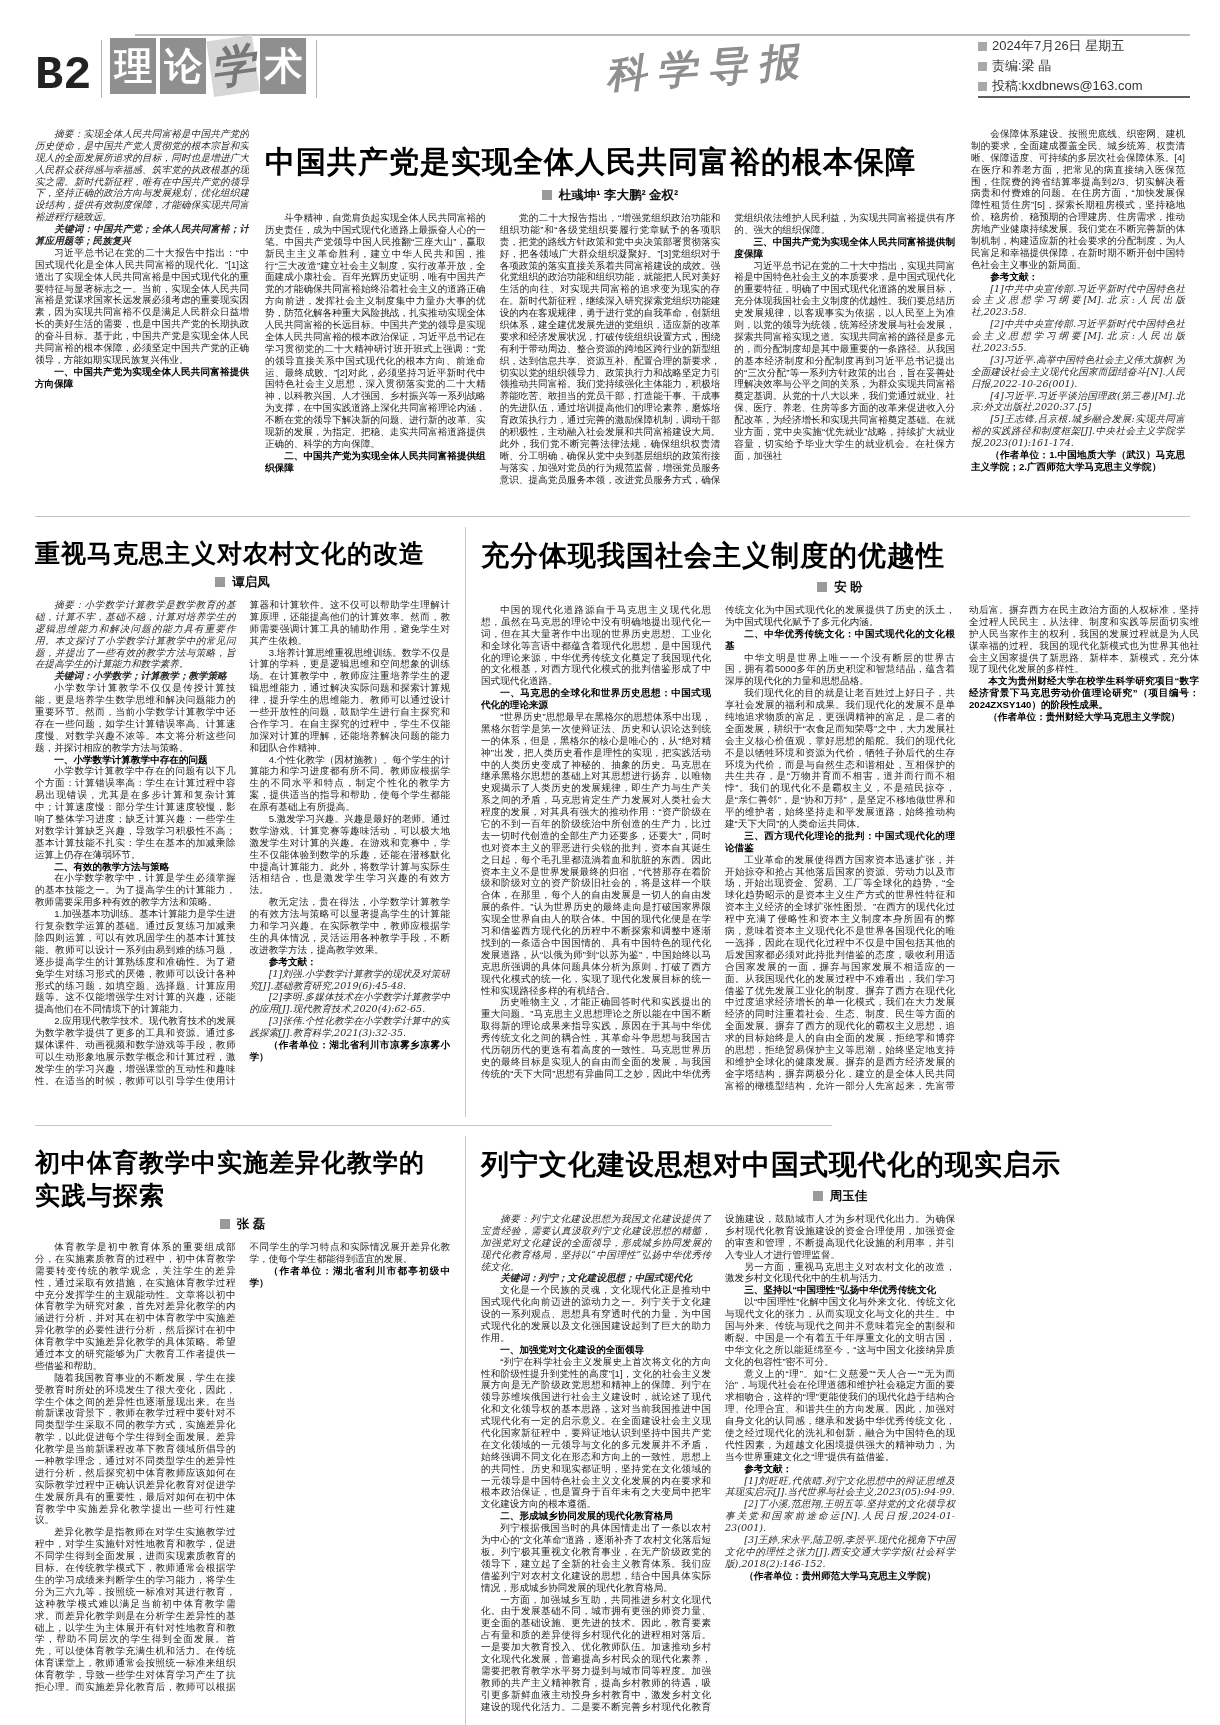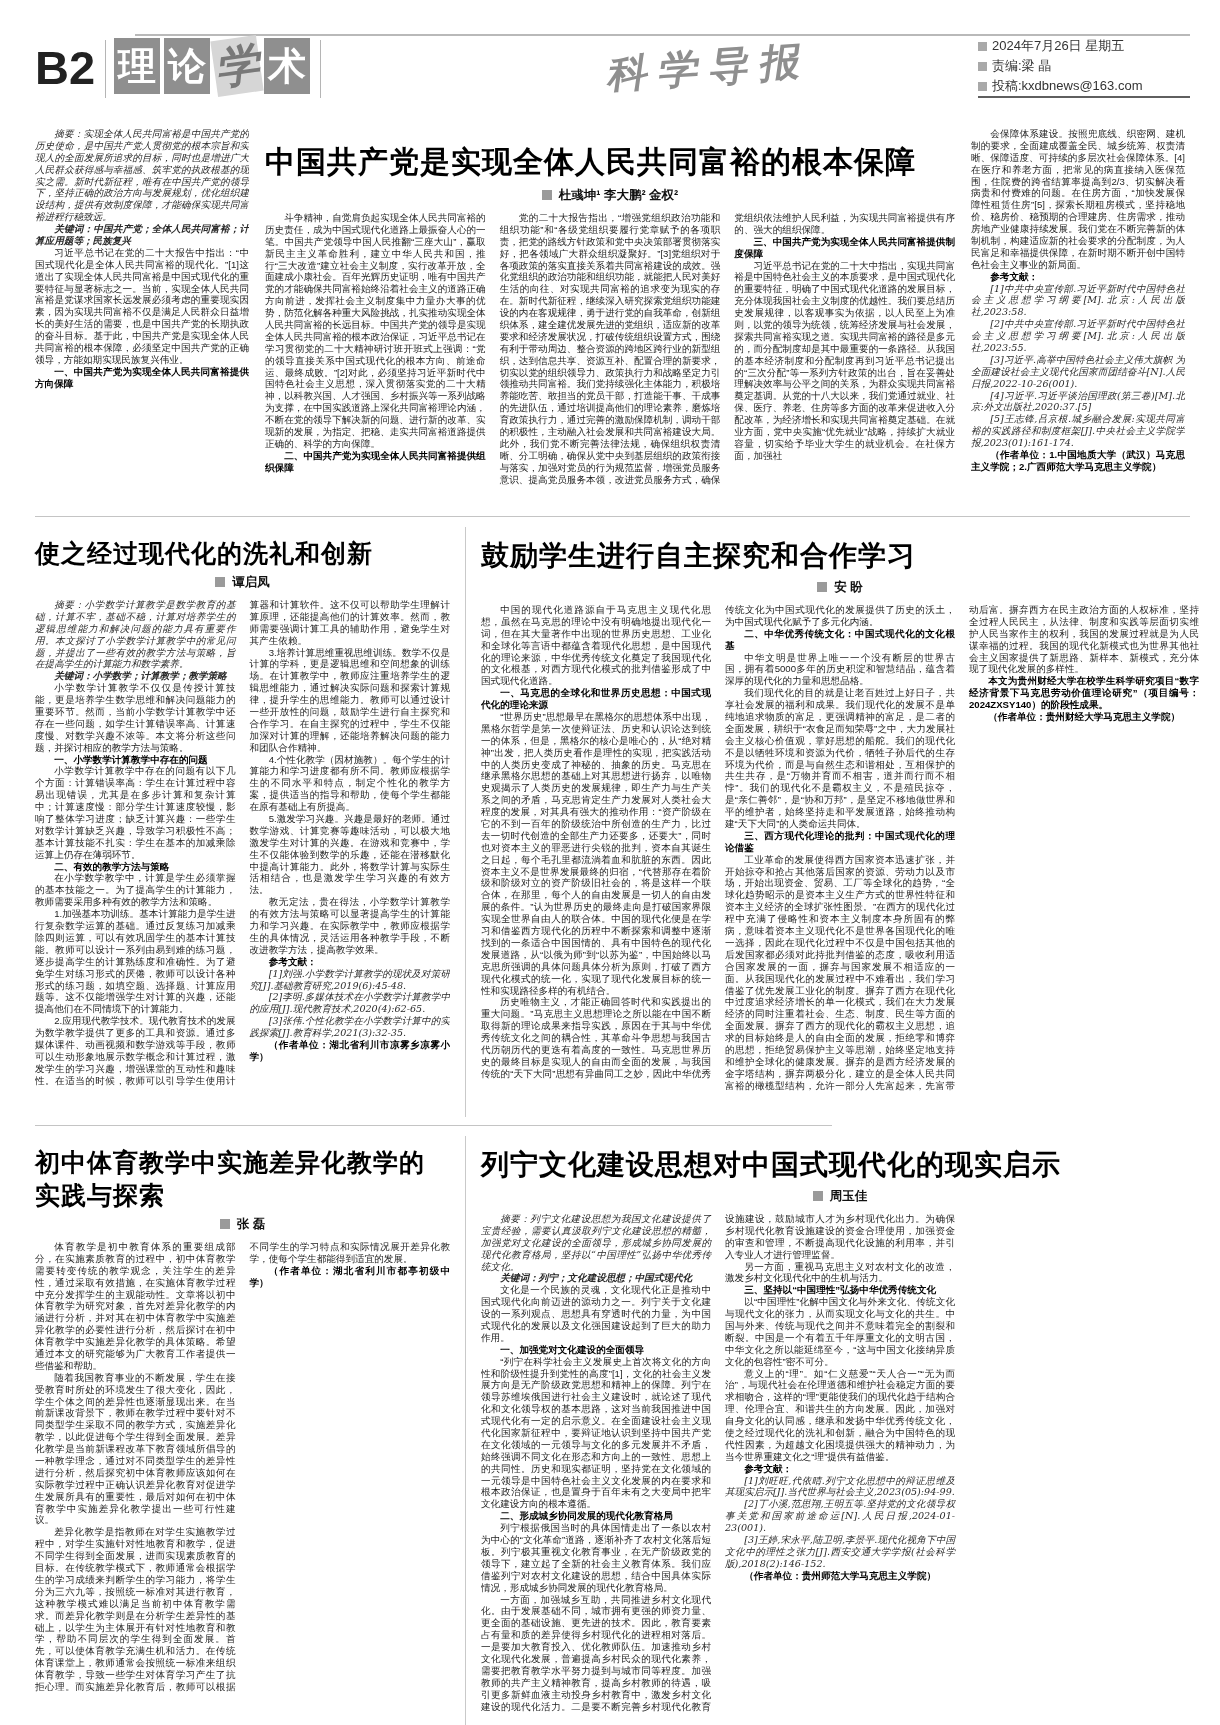--- a/index.html
+++ b/index.html
@@ -3,21 +3,21 @@
 <meta charset="utf-8">
 <style>
   html,body{margin:0;padding:0;background:#e8e8e4;}
   .page{position:relative;width:1220px;height:1725px;margin:0 auto;background:#ffffff;
         font-family:"Liberation Sans",sans-serif;color:#222;overflow:hidden;}
   .inner{position:absolute;left:35px;right:30px;top:26px;}
 
   
   .topline{position:absolute;left:100px;right:0;top:8px;border-top:2px solid #b9b9b9;}
   .hd{display:flex;align-items:flex-start;height:86px;position:relative;}
-  .pageno{font-family:Liberation Sans, sans-serif;font-weight:700;font-size:47px;line-height:60px;margin-top:12px;}
+  .pageno{font-family:Liberation Mono, monospace;font-weight:700;font-size:47px;line-height:60px;margin-top:20px;}
   .hd .vr{width:1px;background:#b5b5b5;height:58px;margin:14px 8px 0 10px;}
   .tiles{display:flex;gap:4px;margin-top:12px;}
   .tile{width:46px;height:56px;background:#8f8f8f;color:#fff;font-weight:700;font-size:38px;
         display:flex;align-items:center;justify-content:center;}
   .tile.cal{background:#d6d6d6;color:#787878;font-family:"DejaVu Serif",serif;
         font-style:italic;transform:rotate(-8deg);font-size:44px;}
   .brand{position:absolute;left:575px;top:14px;font-family:"DejaVu Serif",serif;font-weight:700;
         font-size:40px;color:#8f8f8f;transform:skewX(-12deg) rotate(-4deg);letter-spacing:10px;}
   .pubinfo{position:absolute;right:0;top:10px;width:212px;border-bottom:2px solid #5f5f5f;}
   .info-line{font-size:13px;line-height:20px;color:#333;display:flex;align-items:center;}
@@ -121,21 +121,21 @@
           <p class="blk" data-type="ref">[4]习近平.习近平谈治国理政(第三卷)[M].北京:外文出版社,2020:37.[5]</p>
           <p class="blk" data-type="ref">[5]王志锋,吕京根.城乡融合发展:实现共同富裕的实践路径和制度框架[J].中央社会主义学院学报,2023(01):161-174.</p>
           <p class="blk" data-type="affiliation">（作者单位：1.中国地质大学（武汉）马克思主义学院；2.广西师范大学马克思主义学院）</p>
         </div>
     </section>
 
     <div class="hrule"></div>
 
     <section class="band mid">
       <div class="art2">
-        <h2>使之经过现代化的洗礼和创新</h2>
+        <h2>重视马克思主义对农村文化的改造</h2>
         <div class="byline"><span class="bsq"></span><span>谭启凤</span></div>
         <div class="cols a2-body">
 
         <p class="blk" data-type="abstract">摘要：小学数学计算教学是数学教育的基础，计算不牢，基础不稳，计算对培养学生的逻辑思维能力和解决问题的能力具有重要作用。本文探讨了小学数学计算教学中的常见问题，并提出了一些有效的教学方法与策略，旨在提高学生的计算能力和数学素养。</p>
             <p class="blk" data-type="keywords">关键词：小学数学；计算教学；教学策略</p>
             <p class="blk" data-type="para">小学数学计算教学不仅仅是传授计算技能，更是培养学生数学思维和解决问题能力的重要环节。然而，当前小学数学计算教学中还存在一些问题，如学生计算错误率高、计算速度慢、对数学兴趣不浓等。本文将分析这些问题，并探讨相应的教学方法与策略。</p>
             <p class="blk" data-type="heading">一、小学数学计算教学中存在的问题</p>
             <p class="blk" data-type="para">小学数学计算教学中存在的问题有以下几个方面：计算错误率高：学生在计算过程中容易出现错误，尤其是在多步计算和复杂计算中；计算速度慢：部分学生计算速度较慢，影响了整体学习进度；缺乏计算兴趣：一些学生对数学计算缺乏兴趣，导致学习积极性不高；基本计算技能不扎实：学生在基本的加减乘除运算上仍存在薄弱环节。</p>
             <p class="blk" data-type="heading">二、有效的教学方法与策略</p>
             <p class="blk" data-type="para">在小学数学教学中，计算是学生必须掌握的基本技能之一。为了提高学生的计算能力，教师需要采用多种有效的教学方法和策略。</p>
@@ -147,21 +147,21 @@
             <p class="blk" data-type="para">教无定法，贵在得法，小学数学计算教学的有效方法与策略可以显著提高学生的计算能力和学习兴趣。在实际教学中，教师应根据学生的具体情况，灵活运用各种教学手段，不断改进教学方法，提高教学效果。</p>
             <p class="blk" data-type="refs-label">参考文献：</p>
             <p class="blk" data-type="ref">[1]刘强.小学数学计算教学的现状及对策研究[J].基础教育研究,2019(6):45-48.</p>
             <p class="blk" data-type="ref">[2]李明.多媒体技术在小学数学计算教学中的应用[J].现代教育技术,2020(4):62-65.</p>
             <p class="blk" data-type="ref">[3]张伟.个性化教学在小学数学计算中的实践探索[J].教育科学,2021(3):32-35.</p>
             <p class="blk" data-type="affiliation">（作者单位：湖北省利川市凉雾乡凉雾小学）</p>
           </div>
       </div>
       <div class="vdiv"></div>
       <div class="art3">
-        <h2>鼓励学生进行自主探究和合作学习</h2>
+        <h2>充分体现我国社会主义制度的优越性</h2>
         <div class="byline"><span class="bsq"></span><span>安 盼</span></div>
         <div class="cols a3-body">
 
         <p class="blk" data-type="para">中国的现代化道路源自于马克思主义现代化思想，虽然在马克思的理论中没有明确地提出现代化一词，但在其大量著作中出现的世界历史思想、工业化和全球化等言语中都蕴含着现代化思想，是中国现代化的理论来源，中华优秀传统文化奠定了我国现代化的文化根基，对西方现代化模式的批判借鉴形成了中国式现代化道路。</p>
             <p class="blk" data-type="heading">一、马克思的全球化和世界历史思想：中国式现代化的理论来源</p>
             <p class="blk" data-type="para">“世界历史”思想最早在黑格尔的思想体系中出现，黑格尔哲学是第一次使辩证法、历史和认识论达到统一的体系，但是，黑格尔的核心是唯心的，从“绝对精神”出发，把人类历史看作是理性的实现，把实践活动中的人类历史变成了神秘的、抽象的历史。马克思在继承黑格尔思想的基础上对其思想进行扬弃，以唯物史观揭示了人类历史的发展规律，即生产力与生产关系之间的矛盾，马克思肯定生产力发展对人类社会大程度的发展，对其具有强大的推动作用：“资产阶级在它的不到一百年的阶级统治中所创造的生产力，比过去一切时代创造的全部生产力还要多，还要大”，同时也对资本主义的罪恶进行尖锐的批判，资本自其诞生之日起，每个毛孔里都流淌着血和肮脏的东西。因此资本主义不是世界发展最终的归宿，“代替那存在着阶级和阶级对立的资产阶级旧社会的，将是这样一个联合体，在那里，每个人的自由发展是一切人的自由发展的条件。”认为世界历史的最终走向是打破国家界限实现全世界自由人的联合体。中国的现代化便是在学习和借鉴西方现代化的历程中不断探索和调整中逐渐找到的一条适合中国国情的、具有中国特色的现代化发展道路，从“以俄为师”到“以苏为鉴”，中国始终以马克思所强调的具体问题具体分析为原则，打破了西方现代化模式的统一化，实现了现代化发展目标的统一性和实现路径多样的有机结合。</p>
             <p class="blk" data-type="para">历史唯物主义，才能正确回答时代和实践提出的重大问题。”马克思主义思想理论之所以能在中国不断取得新的理论成果来指导实践，原因在于其与中华优秀传统文化之间的耦合性，其革命斗争思想与我国古代历朝历代的更迭有着高度的一致性。马克思世界历史的最终目标是实现人的自由而全面的发展，与我国传统的“天下大同”思想有异曲同工之妙，因此中华优秀传统文化为中国式现代化的发展提供了历史的沃土，为中国式现代化赋予了多元化内涵。</p>
             <p class="blk" data-type="heading">二、中华优秀传统文化：中国式现代化的文化根基</p>
             <p class="blk" data-type="para">中华文明是世界上唯一一个没有断层的世界古国，拥有着5000多年的历史积淀和智慧结晶，蕴含着深厚的现代化的力量和思想品格。</p>
             <p class="blk" data-type="para">我们现代化的目的就是让老百姓过上好日子，共享社会发展的福利和成果。我们现代化的发展不是单纯地追求物质的富足，更强调精神的富足，是二者的全面发展，耕织于“衣食足而知荣辱”之中，大力发展社会主义核心价值观，掌好思想的船舵。我们的现代化不是以牺牲环境和资源为代价，牺牲子孙后代的生存环境为代价，而是与自然生态和谐相处，互相保护的共生共存，是“万物并育而不相害，道并而行而不相悖”。我们的现代化不是霸权主义，不是殖民掠夺，是“亲仁善邻”，是“协和万邦”，是坚定不移地做世界和平的维护者，始终坚持走和平发展道路，始终推动构建“天下大同”的人类命运共同体。</p>

